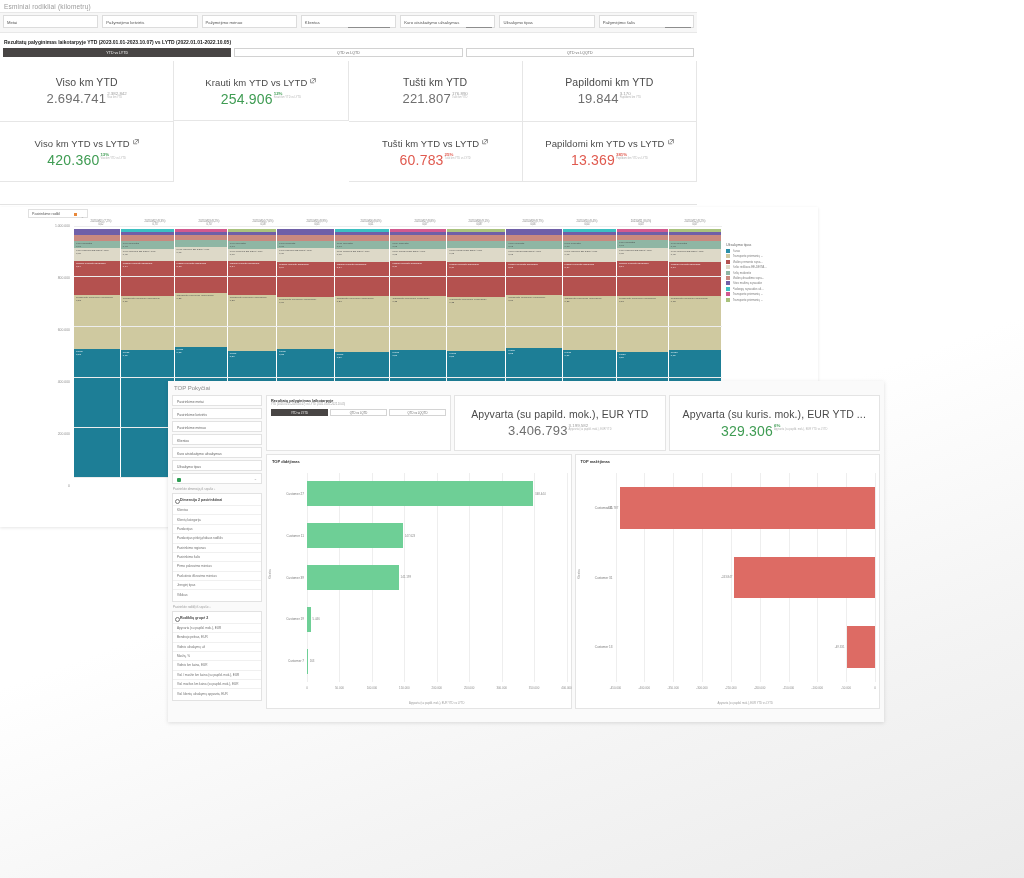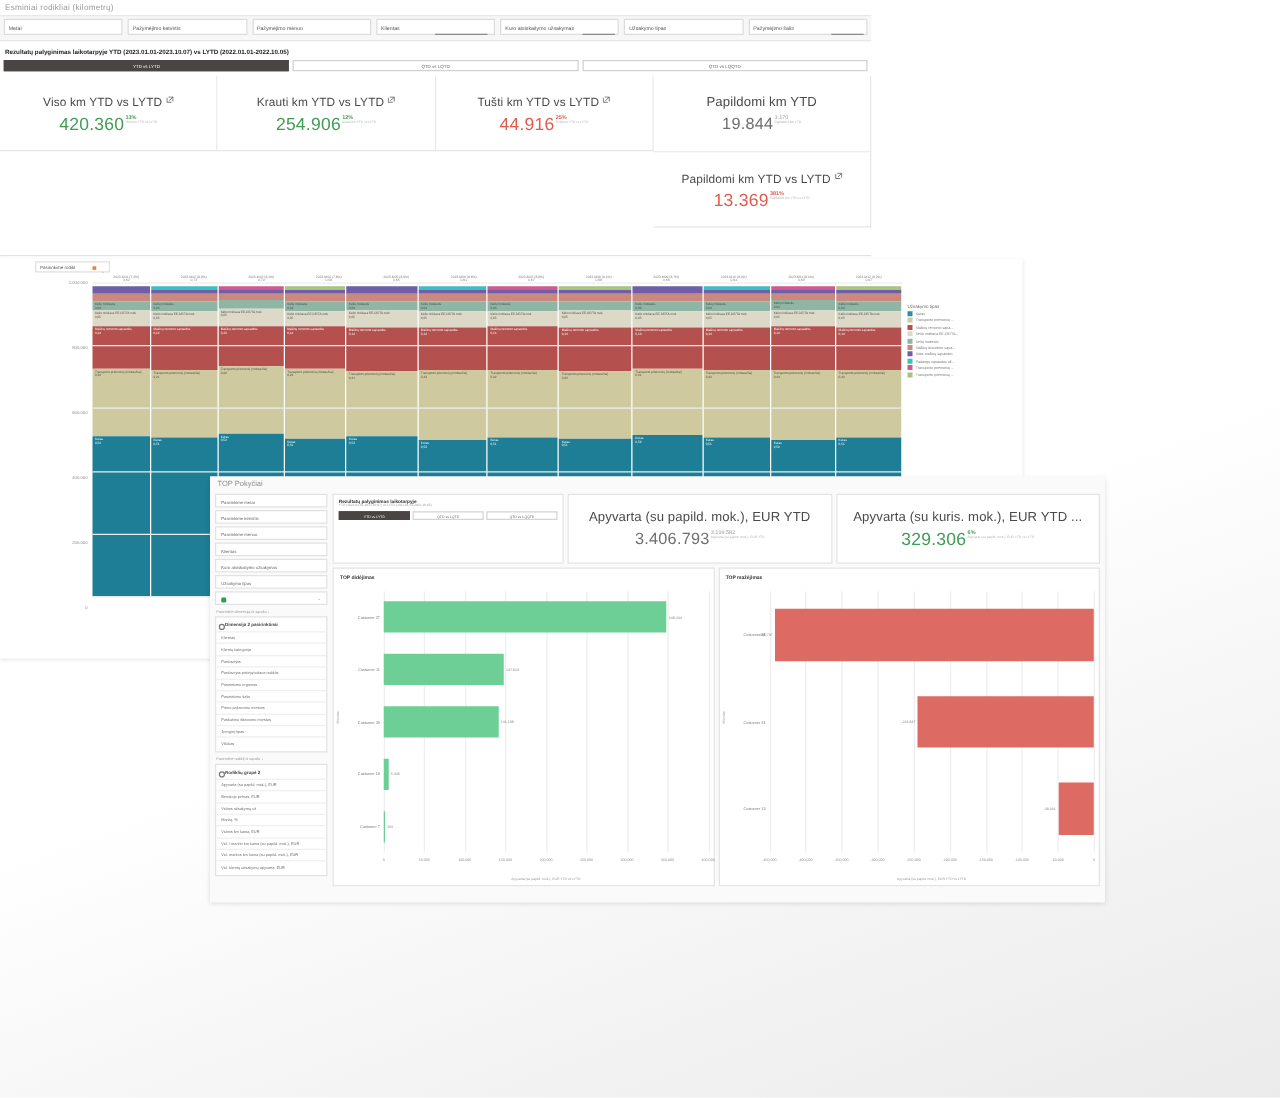--- a/index.html
+++ b/index.html
@@ -185,20 +185,30 @@
 
   <div class="compare-label">Rezultatų palyginimas laikotarpyje YTD (2023.01.01-2023.10.07) vs LYTD (2022.01.01-2022.10.05)</div>
   <div class="toggle-row">
     <div class="toggle active">YTD vs LYTD</div>
     <div class="toggle">QTD vs LQTD</div>
     <div class="toggle">QTD vs LQQTD</div>
   </div>
 
   <div class="kpi-grid">
     <div class="kpi-col">
+      <div class="kpi-card">
+        <div class="kpi-title">Viso km YTD</div>
+        <div class="kpi-valrow">
+          <div class="kpi-value">2.694.741</div>
+          <div class="kpi-sub">
+            <span class="kpi-sub-top">2.382.842</span>
+            <span class="kpi-sub-bot">Viso km YTD</span>
+          </div>
+        </div>
+      </div>
       <div class="kpi-card row2">
         <div class="kpi-title small"><span>Viso km YTD vs LYTD</span><span class="ext-ico"><svg width="6" height="6" viewBox="0 0 10 10">
                 <path d="M3 1h6v6" fill="none" stroke="#666" stroke-width="1.2"></path>
                 <path d="M9 1L4 6" stroke="#666" stroke-width="1.2"></path>
                 <path d="M7 8H1V2" fill="none" stroke="#666" stroke-width="1.2"></path>
               </svg></span></div>
         <div class="kpi-valrow">
           <div class="kpi-value green">420.360</div>
           <div class="kpi-sub">
             <span class="kpi-sub-top green">13%</span>
@@ -219,28 +229,38 @@
           <div class="kpi-value green">254.906</div>
           <div class="kpi-sub">
             <span class="kpi-sub-top green">12%</span>
             <span class="kpi-sub-bot">Krauti km YTD vs LYTD</span>
           </div>
         </div>
       </div>
     </div>
 
     <div class="kpi-col">
+      <div class="kpi-card">
+        <div class="kpi-title">Tušti km YTD</div>
+        <div class="kpi-valrow">
+          <div class="kpi-value">221.807</div>
+          <div class="kpi-sub">
+            <span class="kpi-sub-top">176.890</span>
+            <span class="kpi-sub-bot">Tušti km YTD</span>
+          </div>
+        </div>
+      </div>
       <div class="kpi-card row2">
         <div class="kpi-title small"><span>Tušti km YTD vs LYTD</span><span class="ext-ico"><svg width="6" height="6" viewBox="0 0 10 10">
                 <path d="M3 1h6v6" fill="none" stroke="#666" stroke-width="1.2"></path>
                 <path d="M9 1L4 6" stroke="#666" stroke-width="1.2"></path>
                 <path d="M7 8H1V2" fill="none" stroke="#666" stroke-width="1.2"></path>
               </svg></span></div>
         <div class="kpi-valrow">
-          <div class="kpi-value red">44.916</div>
+          <div class="kpi-value red">60.783</div>
           <div class="kpi-sub">
             <span class="kpi-sub-top red">25%</span>
             <span class="kpi-sub-bot">Tušti km YTD vs LYTD</span>
           </div>
         </div>
       </div>
     </div>
 
     <div class="kpi-col">
       <div class="kpi-card">

